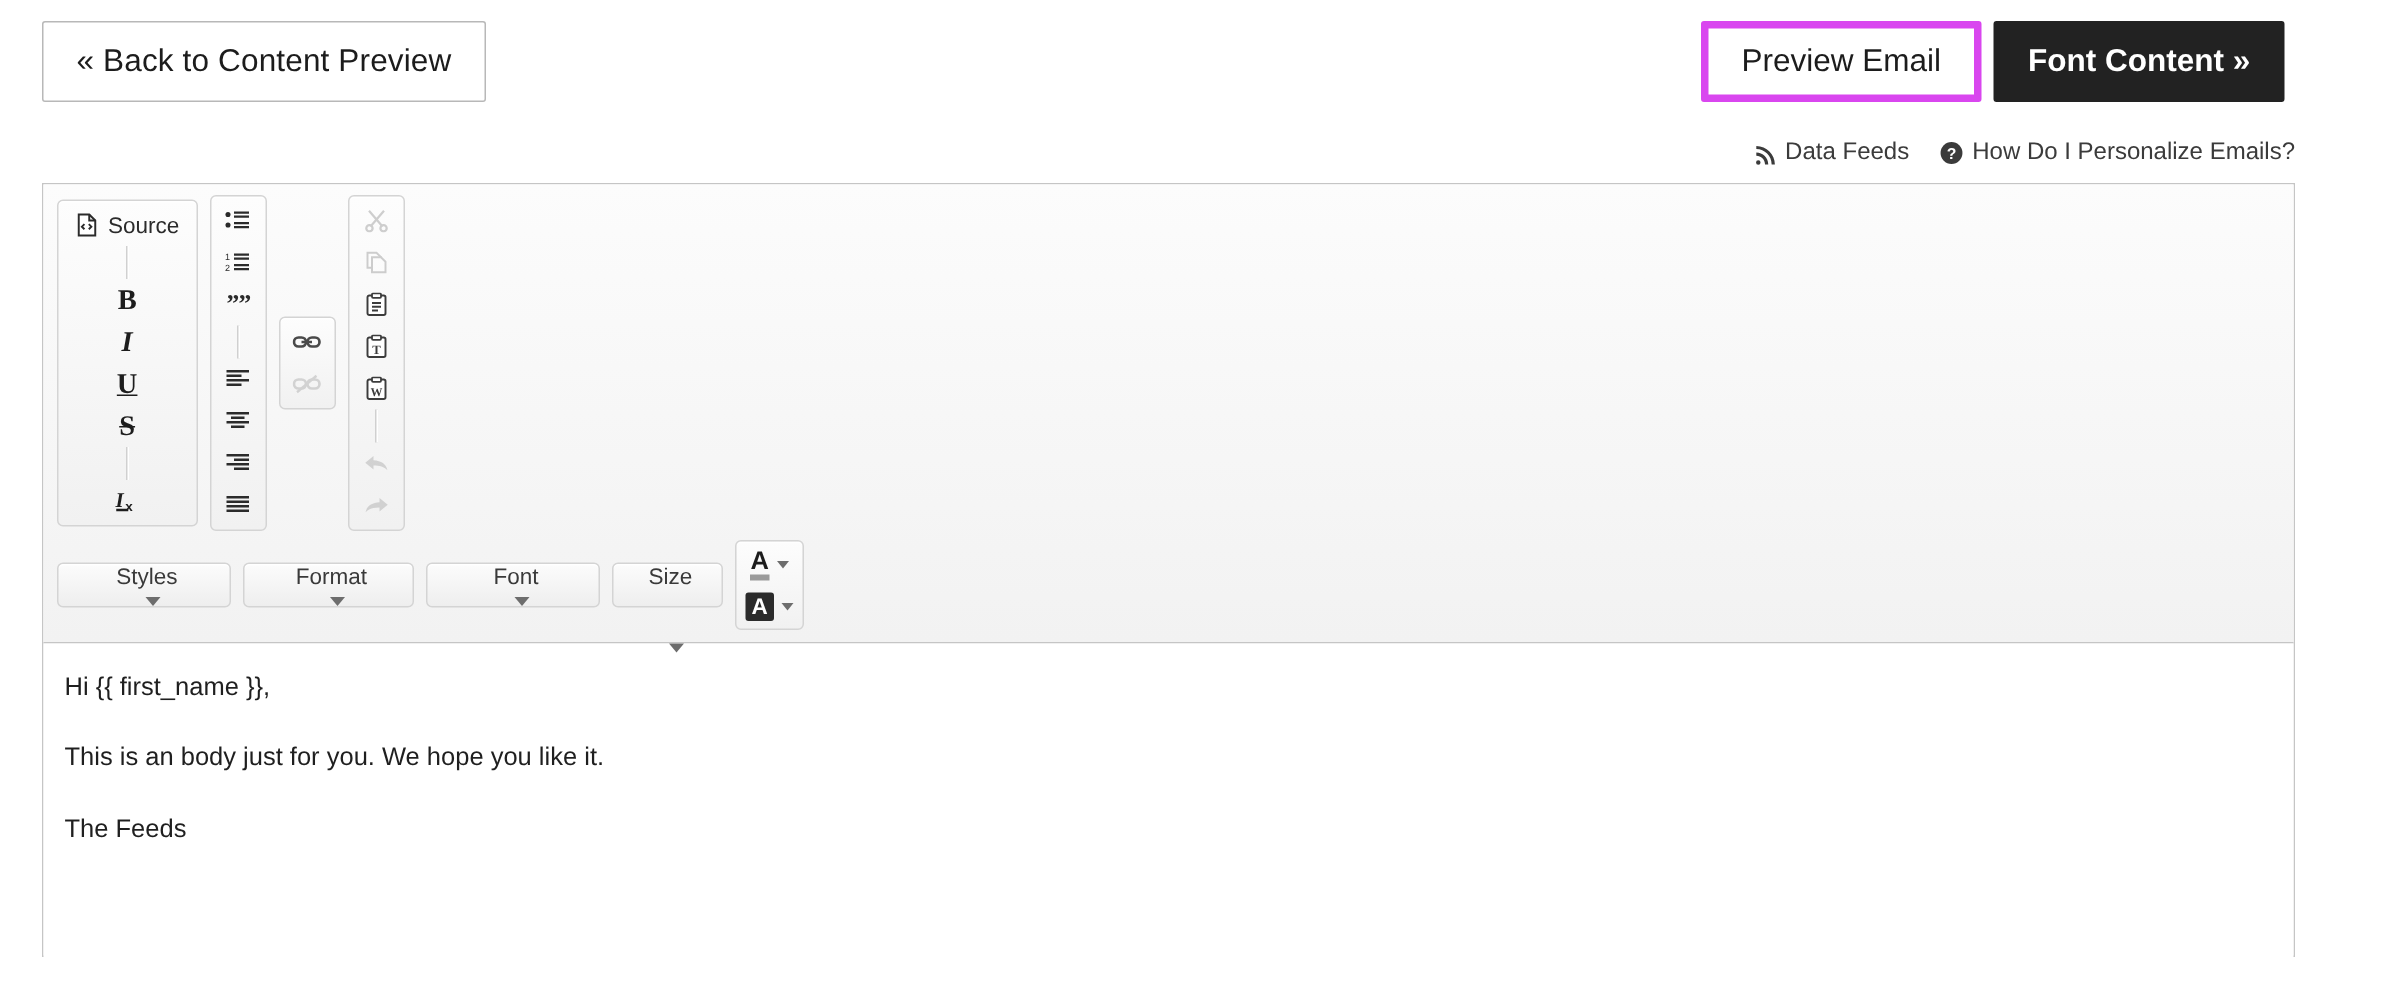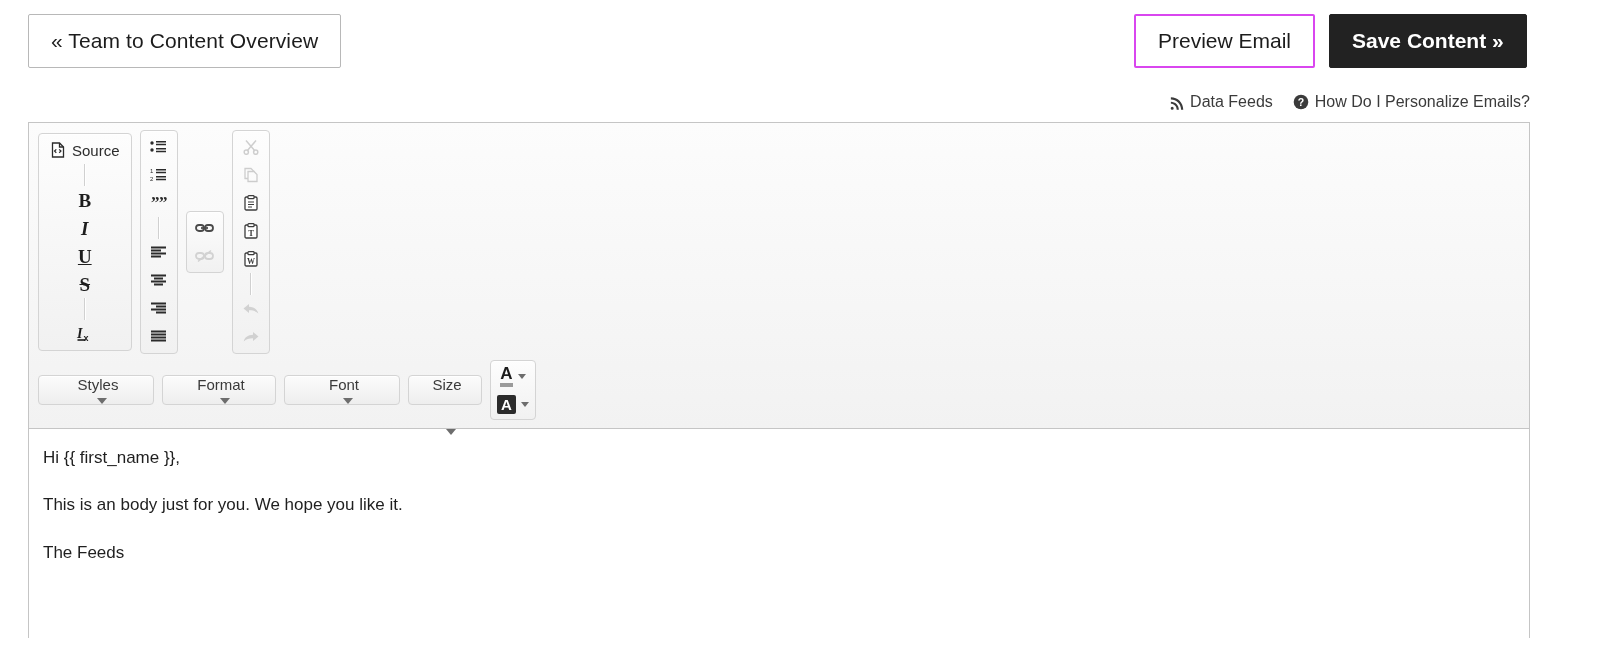--- a/index.html
+++ b/index.html
@@ -42,21 +42,21 @@
   }
   .btn-preview {
     position: absolute;
     left: 1134px; top: 14px;
     height: 54px;
     box-sizing: border-box;
     padding: 0 22px;
     display: flex;
     align-items: center;
     background: #ffffff;
-    border: 2px solid #d946ef;
+    border: 5px solid #d946ef;
     border-radius: 2px;
     color: #1c1c1c;
     font-size: 21px;
     cursor: pointer;
     white-space: nowrap;
   }
   .btn-save {
     position: absolute;
     left: 1329px; top: 14px;
     height: 54px;
@@ -245,27 +245,27 @@
     cursor: pointer;
   }
 </style>
 </head>
 <body>
 
 <div id="page">
 
   <div class="topbar">
     <div class="btn-back">
-      <span>« Team to Content Overview</span>
+      <span>« Back to Content Preview</span>
     </div>
     <div class="btn-preview">
       <span>Preview Email</span>
     </div>
     <div class="btn-save">
-      <span>Save Content »</span>
+      <span>Font Content »</span>
     </div>
   </div>
 
   <div class="helpers">
     <div class="helper-link">
       <span class="ic">
         <svg width="15" height="15" viewBox="0 0 16 16">
             <path fill="#3b3b3b" d="M3.4 12.6a1.6 1.6 0 1 0 0 3.2 1.6 1.6 0 0 0 0-3.2zM2 7.1v2.3c3.4 0 6.2 2.8 6.2 6.2h2.3c0-4.7-3.8-8.5-8.5-8.5zM2 2.4v2.3c6 0 10.9 4.9 10.9 10.9h2.3C15.2 8.3 9.3 2.4 2 2.4z"></path>
           </svg>
       </span>

